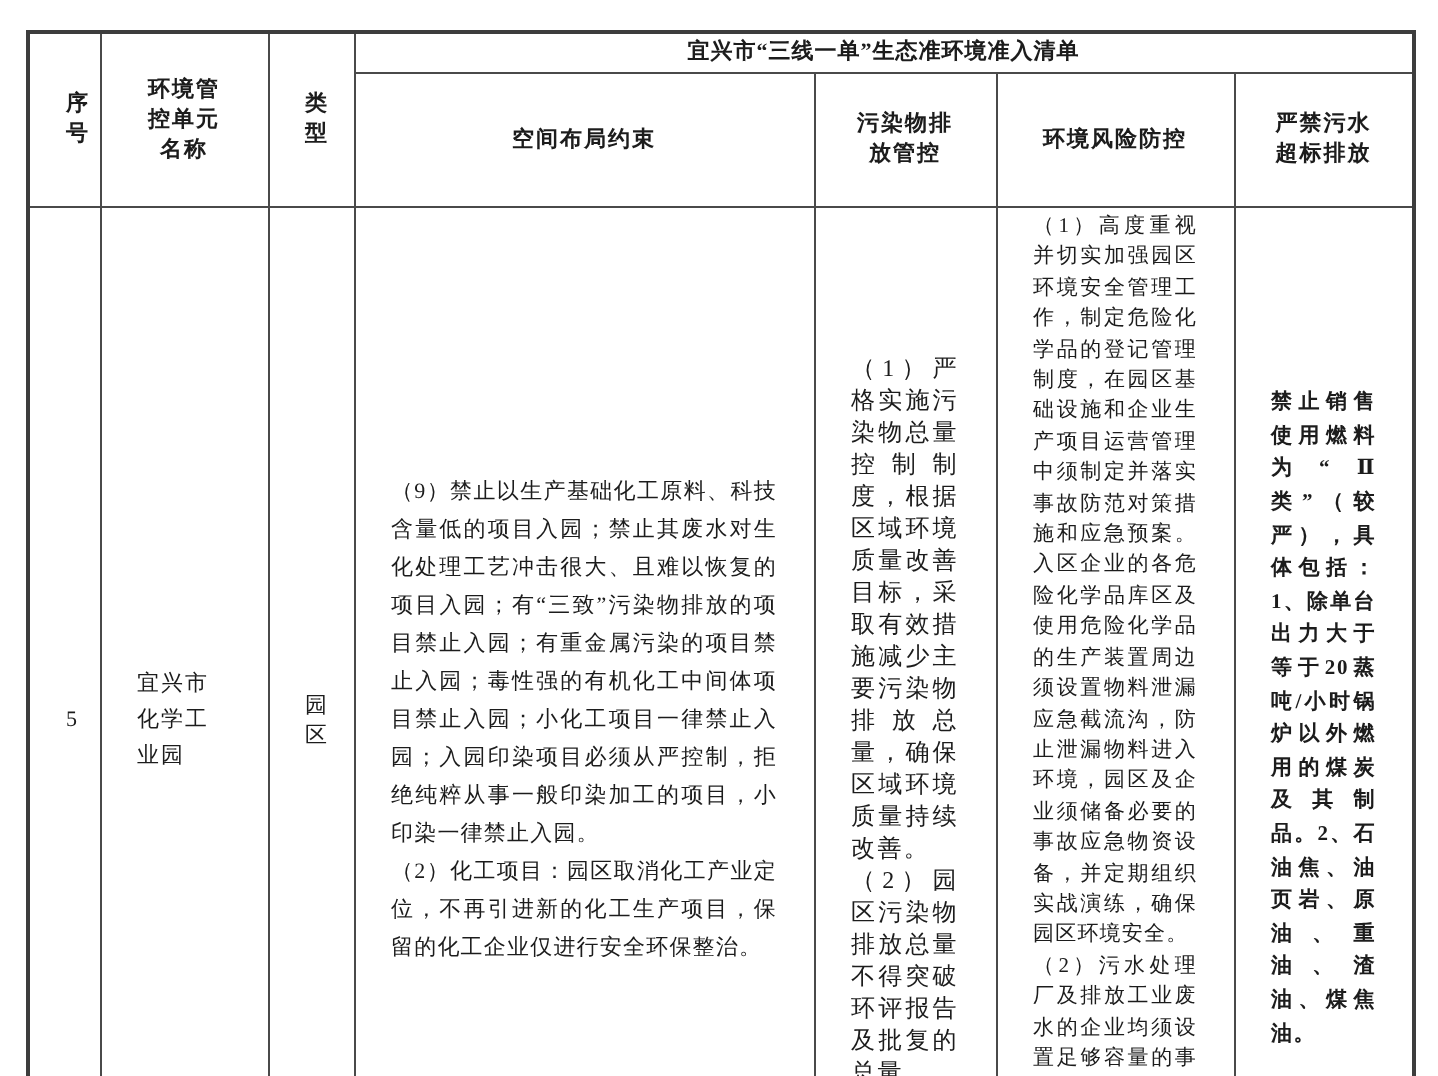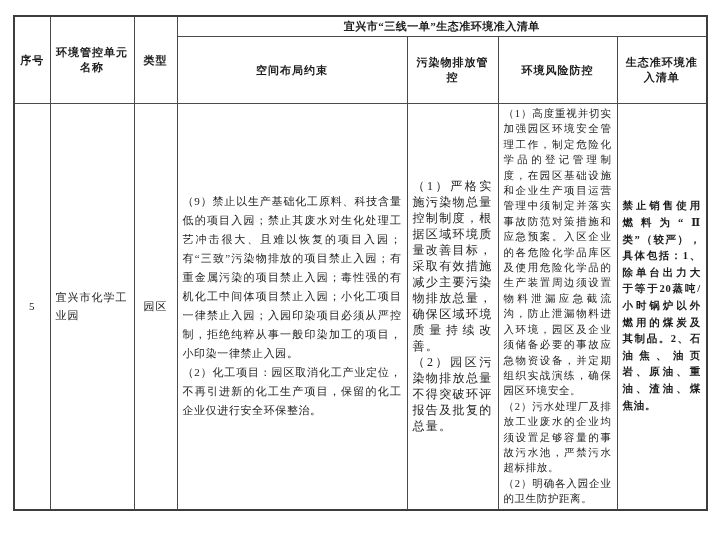--- a/index.html
+++ b/index.html
@@ -12,21 +12,21 @@
   }
   .page{position:absolute;inset:0;background:#ffffff;}
   table.doc{
     position:absolute;left:13px;top:15px;
     width:693px;height:463px;
     border-collapse:collapse;table-layout:fixed;
     border:2px solid #3d3d3d;
   }
   table.doc th, table.doc td{
     border:1px solid #4a4a4a;
-    padding:2px 5px;
+    padding:2px 18px;
     overflow:hidden;
   }
   th{
     font-weight:bold;font-size:11px;
     text-align:center;vertical-align:middle;
     line-height:15px;letter-spacing:1px;
   }
   .title-cell{height:15px;font-size:11px;letter-spacing:0.5px;}
   .subhead-row th{height:62px;}
   td.c-seq, td.c-type{
@@ -77,21 +77,21 @@
         <tr>
       <th rowspan="2">序号</th>
       <th rowspan="2">环境管控单元名称</th>
       <th rowspan="2">类型</th>
       <th colspan="4" class="title-cell">宜兴市“三线一单”生态准环境准入清单</th>
     </tr>
     <tr class="subhead-row">
       <th>空间布局约束</th>
       <th>污染物排放管控</th>
       <th>环境风险防控</th>
-      <th>生态准环境准入清单</th>
+      <th>严禁污水超标排放</th>
     </tr>
     <tr>
       <td class="c-seq">5</td>
       <td class="c-unit">宜兴市化学工业园</td>
       <td class="c-type">园区</td>
       <td class="c-spatial">
         <p class="para">（9）禁止以生产基础化工原料、科技含量低的项目入园；禁止其废水对生化处理工艺冲击很大、且难以恢复的项目入园；有“三致”污染物排放的项目禁止入园；有重金属污染的项目禁止入园；毒性强的有机化工中间体项目禁止入园；小化工项目一律禁止入园；入园印染项目必须从严控制，拒绝纯粹从事一般印染加工的项目，小印染一律禁止入园。</p>
         <p class="para">（2）化工项目：园区取消化工产业定位，不再引进新的化工生产项目，保留的化工企业仅进行安全环保整治。</p>
       </td>
       <td class="c-emission">

